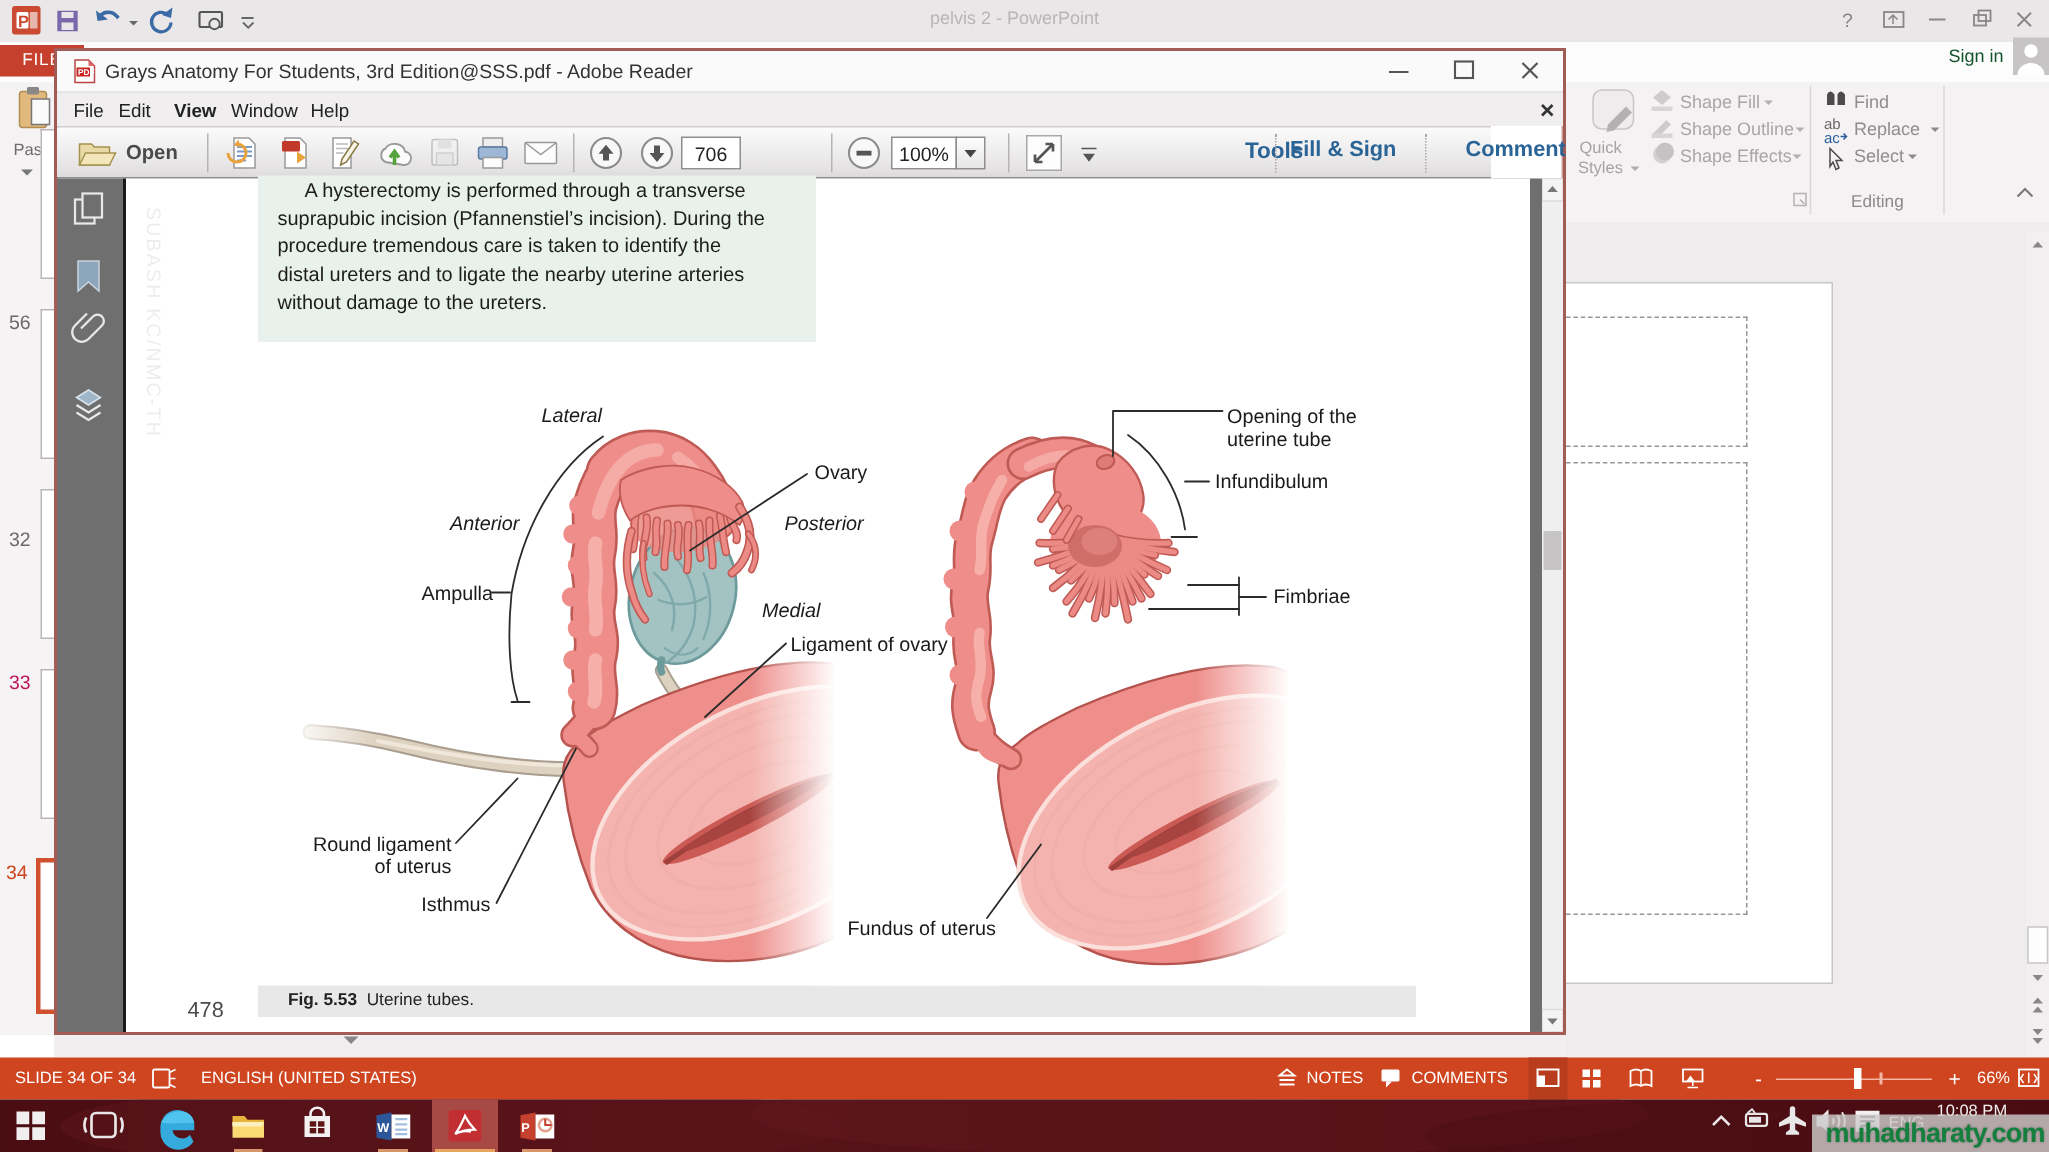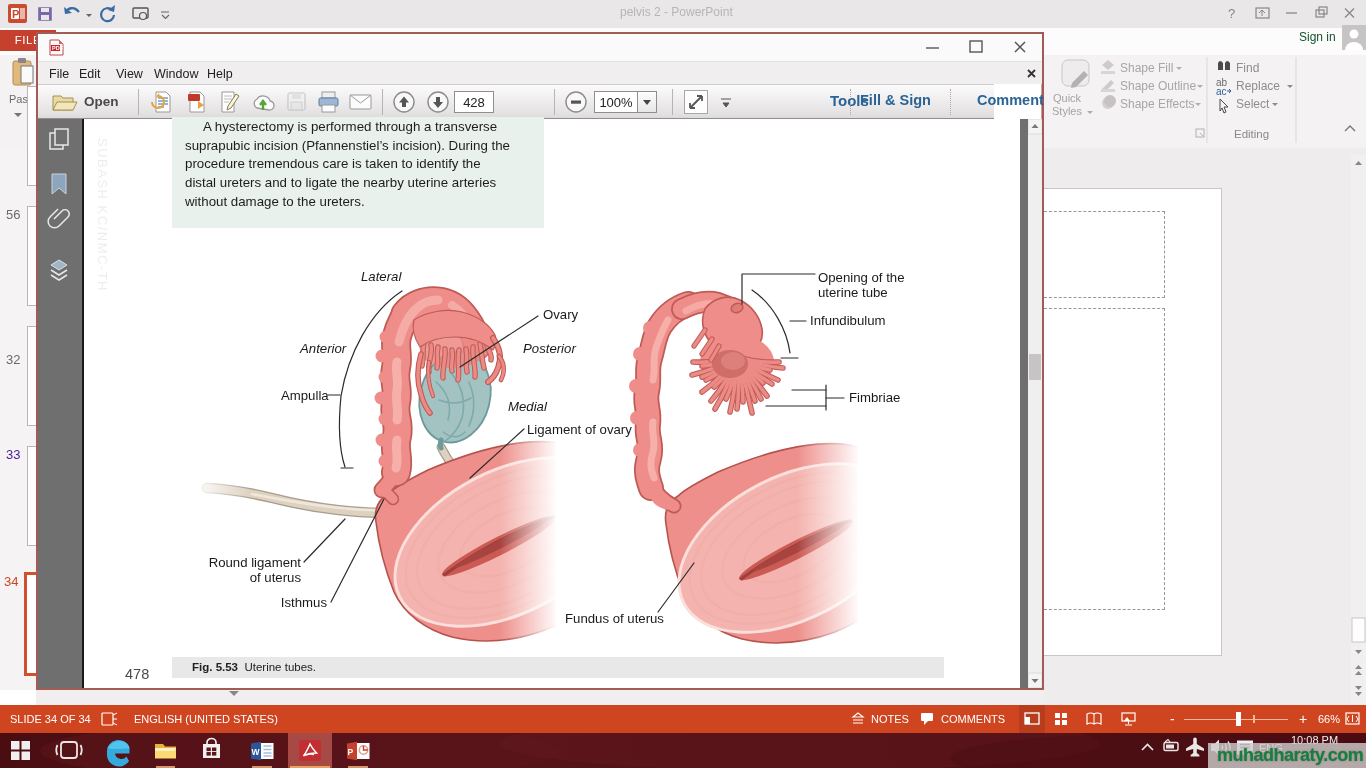--- a/index.html
+++ b/index.html
@@ -107,21 +107,21 @@
     <path d="M301 76 l5 -5 5 5" fill="none" stroke="#7b7778" stroke-width="1.4"></path>
   </svg>
 </div>
 
 <div class="abs" style="left:0;top:148px;width:36px;height:542px;background:#f5f3f4;">
   <div class="abs" style="left:27px;top:-62px;width:9px;height:100px;background:#fff;border:1px solid #bab5b6;border-right:none;"></div>
   <div class="abs" style="left:6px;top:59px;color:#6e6a6b;font-size:13px;">56</div>
   <div class="abs" style="left:27px;top:58px;width:9px;height:100px;background:#fff;border:1px solid #bab5b6;border-right:none;"></div>
   <div class="abs" style="left:6px;top:179px;color:#6e6a6b;font-size:13px;margin-top:25px;">32</div>
   <div class="abs" style="left:27px;top:178px;width:9px;height:100px;background:#fff;border:1px solid #bab5b6;border-right:none;"></div>
-  <div class="abs" style="left:6px;top:299px;color:#4c1d95;font-size:13px;">33</div>
+  <div class="abs" style="left:6px;top:299px;color:#be185d;font-size:13px;">33</div>
   <div class="abs" style="left:27px;top:298px;width:9px;height:100px;background:#fff;border:1px solid #bab5b6;border-right:none;"></div>
   <div class="abs" style="left:4px;top:426px;color:#cf4520;font-size:13px;">34</div>
   <div class="abs" style="left:24px;top:424px;width:12px;height:104px;background:#fff;border:3px solid #d2502e;border-right:none;"></div>
 </div>
 
 <div class="abs" style="left:36px;top:690px;width:1330px;height:15px;background:#f0eeee;"></div>
 <svg class="abs" style="left:226px;top:688px;" width="16" height="12" viewBox="0 0 16 12">
     <path d="M3 3 l5 5 5 -5 z" fill="#8a8687"></path>
   </svg>
 
@@ -260,31 +260,32 @@
 
 <div class="abs" style="left:36px;top:32px;width:1008px;height:658px;border:2px solid #a25b55;background:#fff;box-shadow:0 0 0 1px #caa09c inset;">
 
   <div class="abs" style="left:0;top:0;width:1004px;height:27px;background:#fbfafa;">
     <svg class="abs" style="left:10px;top:5px;" width="17" height="17" viewBox="0 0 17 17">
       <path d="M2 1 h9 l4 4 v11 h-13 z" fill="#fff" stroke="#b44" stroke-width="1"></path>
       <path d="M11 1 l4 4 h-4 z" fill="#d66"></path>
       <rect x="3" y="6" width="9" height="6" fill="#c22"></rect>
       <text x="4" y="11" font-size="5.5" fill="#fff" font-weight="bold">PDF</text>
     </svg>
+    <div class="abs" style="left:32px;top:6px;font-size:13px;color:#333;">Grays Anatomy For Students, 3rd Edition@SSS.pdf - Adobe Reader</div>
     <svg class="abs" style="left:880px;top:0;" width="124" height="27" viewBox="0 0 124 27">
       <path d="M8 14 h13" stroke="#555" stroke-width="1.4"></path>
       <rect x="52" y="7" width="12" height="11" fill="none" stroke="#555" stroke-width="1.4"></rect>
       <path d="M97 8 l10 10 M107 8 l-10 10" stroke="#555" stroke-width="1.5"></path>
     </svg>
   </div>
 
   <div class="abs" style="left:0;top:27px;width:1004px;height:23px;background:#f0eeee;border-top:1px solid #e2e0e0;font-size:12.5px;color:#222;">
     <span class="abs" style="left:11px;top:5px;">File</span>
     <span class="abs" style="left:41px;top:5px;">Edit</span>
-    <span class="abs" style="left:78px;top:5px;">View</span>
+    <span class="abs" style="left:78px;top:5px;font-weight:bold;">View</span>
     <span class="abs" style="left:116px;top:5px;">Window</span>
     <span class="abs" style="left:169px;top:5px;">Help</span>
     <svg class="abs" style="left:988px;top:6px;" width="12" height="12" viewBox="0 0 12 12">
         <path d="M2 2 l7 7 M9 2 l-7 7" stroke="#333" stroke-width="1.8"></path>
       </svg>
   </div>
 
   <div class="abs" style="left:0;top:50px;width:956px;height:35px;background:linear-gradient(#fcfbfb,#e4e2e2 85%,#dcdada);border-top:1px solid #cfcdcd;border-bottom:1px solid #8f8d8d;">
     <svg class="abs" style="left:12px;top:5px;" width="28" height="24" viewBox="0 0 28 24">
       <path d="M3 6 h8 l2 2 h10 v12 h-20 z" fill="#e9d9a7" stroke="#a5924e"></path>
@@ -337,21 +338,21 @@
         </g>
     </svg>
     <div class="abs" style="left:344px;top:4px;width:1px;height:26px;background:#b5b3b3;"></div>
 
     <svg class="abs" style="left:354px;top:5px;" width="90" height="25" viewBox="0 0 90 25">
       <circle cx="12" cy="12" r="10" fill="#f8f8f8" stroke="#8c8a8a" stroke-width="1.4"></circle>
       <path d="M12 6.5 l5 6 h-10 z M10 12 h4 v5 h-4 z" fill="#555"></path>
       <circle cx="46" cy="12" r="10" fill="#f8f8f8" stroke="#8c8a8a" stroke-width="1.4"></circle>
       <path d="M46 18 l5 -6 h-10 z M44 7 h4 v5 h-4 z" fill="#555"></path>
     </svg>
-    <div class="abs" style="left:416px;top:6px;width:40px;height:22px;background:#fff;border:1px solid #8f8d8d;font-size:13px;text-align:center;line-height:22px;color:#222;">428</div>
+    <div class="abs" style="left:416px;top:6px;width:40px;height:22px;background:#fff;border:1px solid #8f8d8d;font-size:13px;text-align:center;line-height:22px;color:#222;">706</div>
     <div class="abs" style="left:464px;top:9px;font-size:13px;color:#333;margin-top:24px;">/ 1189</div>
     <div class="abs" style="left:516px;top:4px;width:1px;height:26px;background:#b5b3b3;"></div>
     <svg class="abs" style="left:526px;top:5px;" width="26" height="25" viewBox="0 0 26 25">
       <circle cx="12" cy="12" r="10" fill="#f8f8f8" stroke="#8c8a8a" stroke-width="1.4"></circle>
       <rect x="7" y="10.5" width="10" height="3.2" fill="#555"></rect>
     </svg>
     <div class="abs" style="left:556px;top:6px;width:44px;height:22px;background:#fff;border:1px solid #8f8d8d;font-size:13px;text-align:center;line-height:22px;color:#222;">100%</div>
     <div class="abs" style="left:599px;top:6px;width:20px;height:22px;background:linear-gradient(#fdfdfd,#e8e6e6);border:1px solid #8f8d8d;"></div>
     <svg class="abs" style="left:599px;top:6px;" width="20" height="22" viewBox="0 0 20 22">
         <path d="M6 9 l4 5 4 -5 z" fill="#444"></path>

